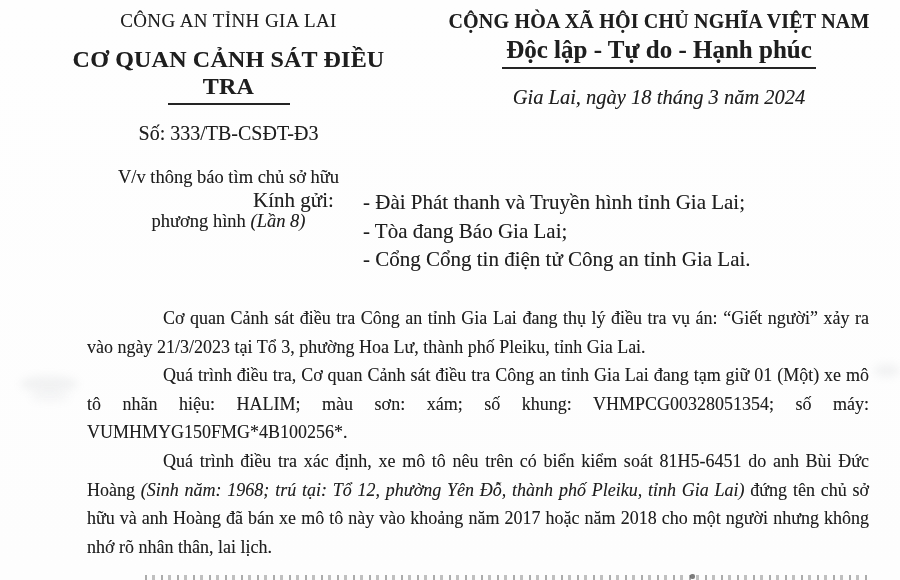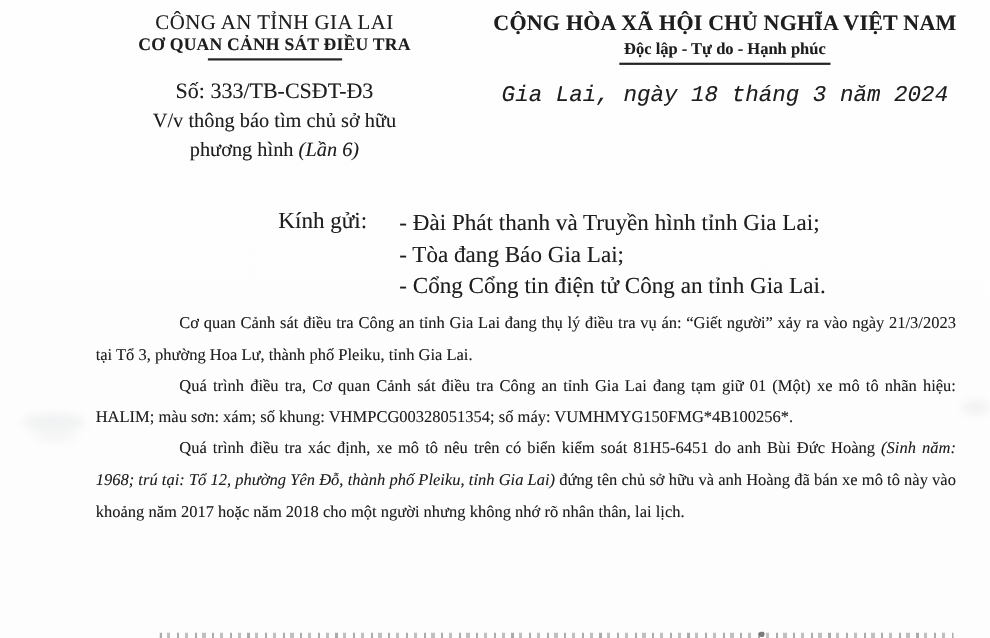--- a/index.html
+++ b/index.html
@@ -12,54 +12,54 @@
   }
   .page {
     position: absolute;
     inset: 0;
     background: linear-gradient(180deg, #fefefe 0%, #fdfdfd 100%);
   }
   .soft { text-shadow: 0 0 0.6px rgba(30,30,30,0.38); }
 
   
   .hdr-left {
-    position: absolute; left: 82px; top: 10px; width: 335px;
+    position: absolute; left: 61px; top: 10px; width: 335px;
     text-align: center;
   }
   .hdr-right {
     position: absolute; left: 423px; top: 10px; width: 472px;
     text-align: center;
   }
   .org-parent { font-size: 19px; letter-spacing: 0.4px; }
-  .org-name   { font-size: 16px; font-weight: bold; letter-spacing: 0.2px; margin-top: 0; }
+  .org-name   { font-size: 24px; font-weight: bold; letter-spacing: 0.2px; margin-top: 14px; }
   .org-rule   { width: 122px; border-top: 2px solid #242424; margin: 3px auto 0 auto; }
   .doc-number { font-size: 20px; margin-top: 17px; }
-  .doc-subject { font-size: 18.5px; line-height: 24px; margin-top: 3px; }
+  .doc-subject { font-size: 18.5px; line-height: 24px; margin-top: 20px; }
   .motto-nation { font-size: 20px; font-weight: bold; letter-spacing: 0.2px; font-family: Liberation Serif, serif; }
   .motto-line2 { margin-top: 3px; }
   .motto-line2 span.u {
-    display: inline-block; font-size: 15px; font-weight: bold;
+    display: inline-block; font-size: 25px; font-weight: bold;
     border-bottom: 2px solid #242424; padding: 0 4px 3px 4px; text-align: center;
   }
-  .date-line { font-size: 20.5px; font-style: italic; margin-top: 17px; font-family: Liberation Mono, monospace; }
+  .date-line { font-size: 20.5px; font-style: italic; margin-top: 17px; }
 
   .it { font-style: italic; }
 
   
   .salutation {
     position: absolute; left: 253px; top: 188px; font-size: 21px;
   }
   .recipients {
     position: absolute; left: 363px; top: 188px; font-size: 21px; line-height: 28.5px;
   }
 
   
   .doc-body {
-    position: absolute; left: 87px; top: 280px; width: 782px;
-    font-size: 15px; line-height: 28.6px;
+    position: absolute; left: 87px; top: 304px; width: 782px;
+    font-size: 18px; line-height: 28.6px;
     text-align: justify;
   }
   .doc-body p { text-indent: 76px; }
 
   
   .clipped-line {
     position: absolute; left: 145px; top: 574px; width: 722px; height: 6px;
     overflow: hidden; opacity: 0.75;
   }
   .clipped-line .strip {
@@ -89,21 +89,21 @@
 <body>
 
 <div class="page">
 
   <div class="hdr-left">
     <div class="org-parent soft">CÔNG AN TỈNH GIA LAI</div>
     <div class="org-name soft">CƠ QUAN CẢNH SÁT ĐIỀU TRA</div>
     <div class="org-rule"></div>
     <div class="doc-number soft">Số: 333/TB-CSĐT-Đ3</div>
     <div class="doc-subject soft">V/v thông báo tìm chủ sở hữu</div>
-    <div class="doc-subject soft"><span>phương hình </span><span class="it">(Lần 6)</span></div>
+    <div class="doc-subject soft"><span>phương hình </span><span class="it">(Lần 8)</span></div>
   </div>
 
   <div class="hdr-right">
     <div class="motto-nation soft">CỘNG HÒA XÃ HỘI CHỦ NGHĨA VIỆT NAM</div>
     <div class="motto-line2">
       <span class="u soft">Độc lập - Tự do - Hạnh phúc</span>
     </div>
     <div class="date-line soft">Gia Lai, ngày 18 tháng 3 năm 2024</div>
   </div>
 

